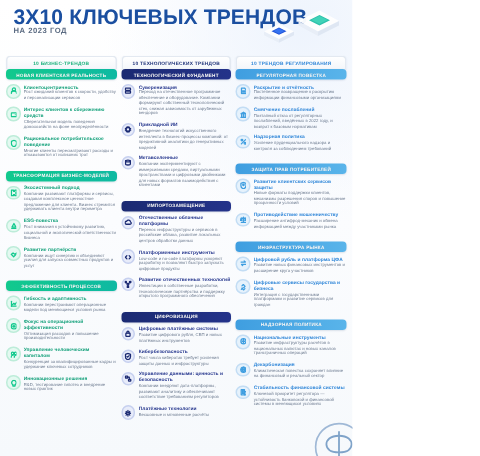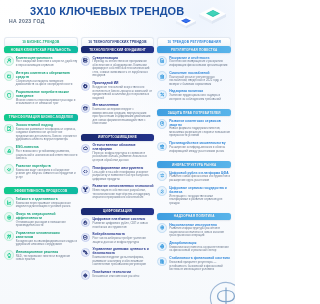--- a/index.html
+++ b/index.html
@@ -13,22 +13,22 @@
     position:relative;width:235px;height:304px;
     background:
       radial-gradient(circle at 86% 6%, #eef4fd 0%, rgba(238,244,253,0) 38%),
       linear-gradient(180deg,#ffffff 0%,#fbfcfe 48%,#f6f9fc 100%);
     box-sizing:border-box;
   }
 
   
   .hdr{position:absolute;left:9px;top:7px;}
   .hdr-title{
-    font-size:11px;font-weight:bold;letter-spacing:.1px;
-    color:#1b4fa0;line-height:9.4px;white-space:nowrap;margin-left:21px;
+    font-size:14px;font-weight:bold;letter-spacing:.1px;
+    color:#1b4fa0;line-height:9.4px;white-space:nowrap;
   }
   .hdr-sub{
     margin-top:1.5px;font-size:5.1px;font-weight:bold;letter-spacing:.35px;
     color:#5b6b82;white-space:nowrap;
   }
 
   
   .deco{position:absolute;right:7px;top:3px;width:62px;height:32px;}
 
   

